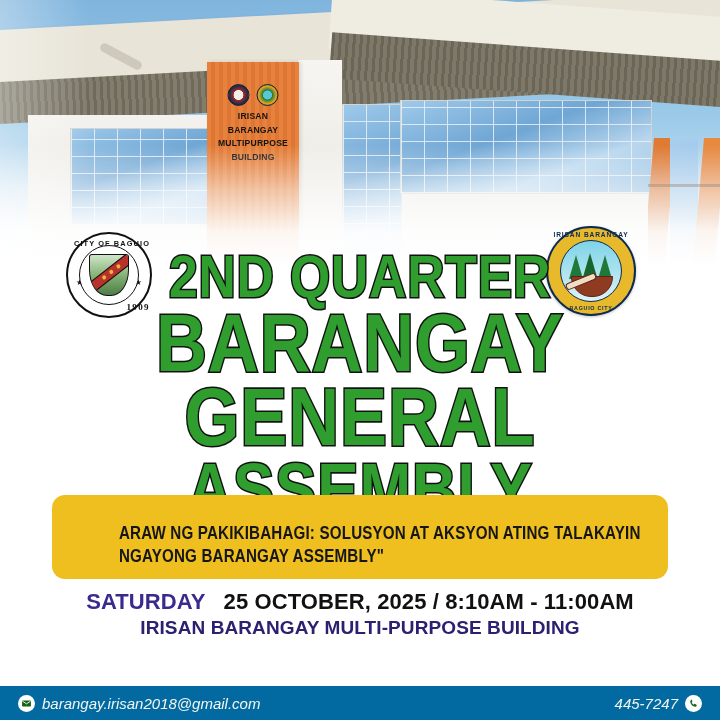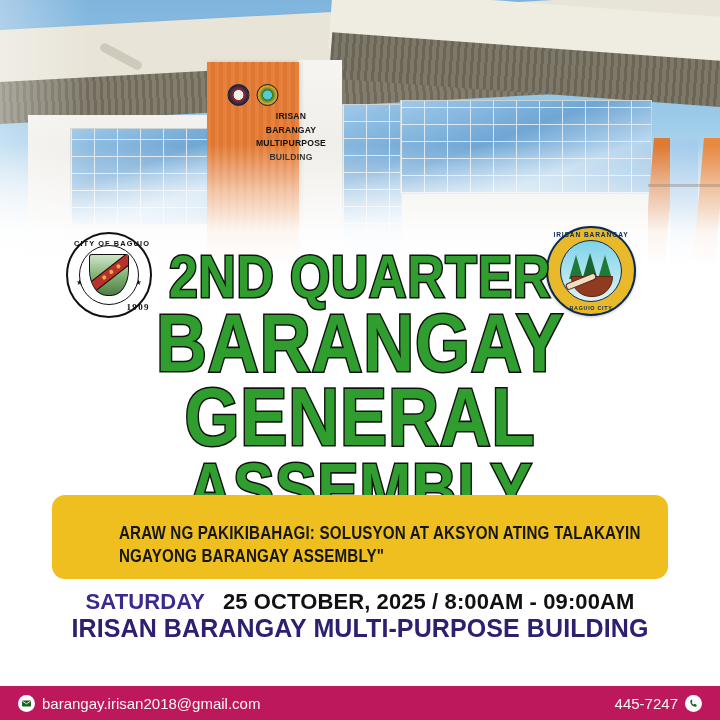--- a/index.html
+++ b/index.html
@@ -49,21 +49,21 @@
   }
   .col-shrub{position:absolute;left:0;bottom:0;width:92px;height:42px;
     background:radial-gradient(ellipse at 20% 100%,#2c3a22 0 26%,transparent 27%),
                radial-gradient(ellipse at 50% 100%,#263318 0 30%,transparent 31%),
                radial-gradient(ellipse at 82% 100%,#2f3d24 0 26%,transparent 27%);}
   .sign-seals{position:absolute;left:50%;top:22px;transform:translateX(-50%);display:flex;gap:7px;}
   .mini-seal{width:20px;height:20px;border-radius:50%;border:1.2px solid #14213a;}
   .mini-seal.a{background:radial-gradient(circle,#f2f0e6 34%,#9d2b2b 36%,#1b2a4a 68%,#0f1b33 100%);}
   .mini-seal.b{background:radial-gradient(circle,#57c8d8 30%,#1f7a3a 34%,#e2a51c 62%,#1b3f7a 100%);}
   .sign-text{position:absolute;left:0;top:48px;width:92px;text-align:center;color:#131313;
-    font-weight:700;font-size:8.6px;line-height:13.5px;letter-spacing:.2px;font-family:"Liberation Sans",sans-serif;padding-left:38px;}
+    font-weight:700;font-size:8.6px;line-height:13.5px;letter-spacing:.2px;font-family:"Liberation Sans",sans-serif;}
 
   
   .glass{position:absolute;background:linear-gradient(160deg,#9ec9ea 0%,#6fa6d4 40%,#b9d7ee 70%,#86b6dd 100%);
          border:1px solid #cfd5d2;}
   .glass::after{content:"";position:absolute;inset:0;
     background:repeating-linear-gradient(90deg,rgba(235,240,245,.85) 0 1px,transparent 1px 23px),
                repeating-linear-gradient(0deg,rgba(235,240,245,.85) 0 1px,transparent 1px 17px);}
   .g1{left:70px;top:128px;width:160px;height:96px;}
   .g2{left:342px;top:104px;width:58px;height:170px;}
   .g3{left:400px;top:100px;width:250px;height:92px;}
@@ -128,25 +128,25 @@
     padding:26px 14px 12px;box-sizing:border-box;text-align:left;}
   .banner-line{display:block;color:#161616;font-weight:700;font-size:18.5px;line-height:23px;
     letter-spacing:.2px;transform:scaleX(.82);transform-origin:center;white-space:nowrap;
     font-family:"Liberation Sans Narrow","Liberation Sans",sans-serif;}
 
   
   .details{position:absolute;left:0;top:588px;width:720px;text-align:center;}
   .line-date{font-size:22px;font-weight:700;letter-spacing:.1px;line-height:28px;}
   .w-sat{color:#3a2a8e;margin-right:18px;}
   .w-date{color:#111;}
-  .line-venue{font-size:25px;font-weight:700;color:#2b2170;line-height:24px;letter-spacing:.1px;}
-
-  
-  .footer{position:absolute;left:0;bottom:0;width:720px;height:34px;background:#be185d;
-    display:flex;align-items:center;justify-content:space-between;padding:0 18px;box-sizing:border-box;}
+  .line-venue{font-size:19px;font-weight:700;color:#2b2170;line-height:24px;letter-spacing:.1px;}
+
+  
+  .footer{position:absolute;left:0;bottom:0;width:720px;height:34px;background:#0369a1;
+    display:flex;align-items:center;justify-content:space-between;padding:0 18px;box-sizing:border-box;font-style:italic;}
   .fgroup{display:flex;align-items:center;gap:7px;color:#f2f7f2;font-size:15px;}
   .fic{width:17px;height:17px;border-radius:50%;background:#fff;display:inline-flex;align-items:center;justify-content:center;flex:0 0 auto;}
   .fic svg{display:block;}
 </style>
 </head>
 <body>
 
 <div class="poster">
 
   <div class="photo">
@@ -226,21 +226,21 @@
     <span class="hl hl3">ASSEMBLY</span>
   </div>
 
   <div class="banner">
     <span class="banner-line">ARAW NG PAKIKIBAHAGI: SOLUSYON AT AKSYON ATING TALAKAYIN</span>
     <span class="banner-line">NGAYONG BARANGAY ASSEMBLY"</span>
   </div>
 
   <div class="details">
     <div class="line-date">
-      <span class="w-sat">SATURDAY</span><span class="w-date">25 OCTOBER, 2025 / 8:00AM - 09:00AM</span>
+      <span class="w-sat">SATURDAY</span><span class="w-date">25 OCTOBER, 2025 / 8:10AM - 11:00AM</span>
     </div>
     <div class="line-venue">IRISAN BARANGAY MULTI-PURPOSE BUILDING</div>
   </div>
 
   <div class="footer">
     <div class="fgroup">
       <span class="fic">
         <svg width="11" height="11" viewBox="0 0 16 16">
             <rect x="1.5" y="3.5" width="13" height="9" rx="1.2" fill="#176317"></rect>
             <path d="M2 4.5l6 4 6-4" stroke="#fff" stroke-width="1.3" fill="none"></path>

